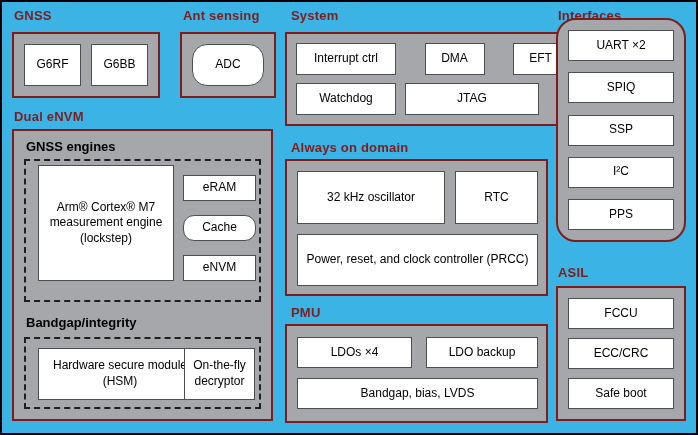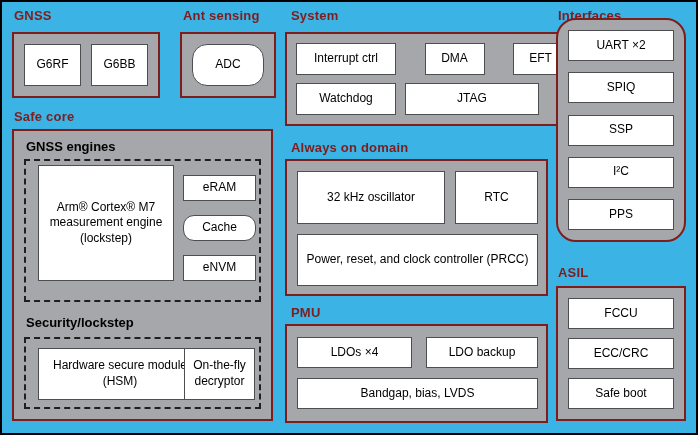--- a/index.html
+++ b/index.html
@@ -91,32 +91,32 @@
 
   <div class="section-label" style="left:556px; top:6px;">Interfaces</div>
   <div class="panel vstack" id="interfaces-panel">
     <div class="wbox">UART ×2</div>
     <div class="wbox">SPIQ</div>
     <div class="wbox">SSP</div>
     <div class="wbox">I²C</div>
     <div class="wbox">PPS</div>
   </div>
 
-  <div class="section-label" style="left:12px; top:107px;">Safe core</div>
+  <div class="section-label" style="left:12px; top:107px;">Dual eNVM</div>
   <div class="panel" id="dualcore-panel">
 
     <div class="inner-label" style="left:12px; top:8px;">GNSS engines</div>
     <div class="dashed" id="dashed-engines">
       <div class="wbox abs" id="cpu-box">Arm® Cortex® M7 measurement engine (lockstep)</div>
       <div class="wbox abs memchip" style="top:14px;">eRAM</div>
       <div class="wbox abs memchip" style="top:54px;border-radius:11px;">Cache</div>
       <div class="wbox abs memchip" style="top:94px;">eNVM</div>
     </div>
 
-    <div class="inner-label" style="left:12px; top:184px;">Security/lockstep</div>
+    <div class="inner-label" style="left:12px; top:184px;">Bandgap/integrity</div>
     <div class="dashed" id="dashed-security">
       <div class="wbox abs" id="hsm-box">Hardware secure module (HSM)</div>
       <div class="wbox abs" id="otf-box">On-the-fly decryptor</div>
     </div>
   </div>
 
   <div class="section-label" style="left:289px; top:138px;">Always on domain</div>
   <div class="panel" id="aod-panel">
     <div class="wbox abs" id="osc-box">32 kHz oscillator</div>
     <div class="wbox abs" id="rtc-box">RTC</div>

